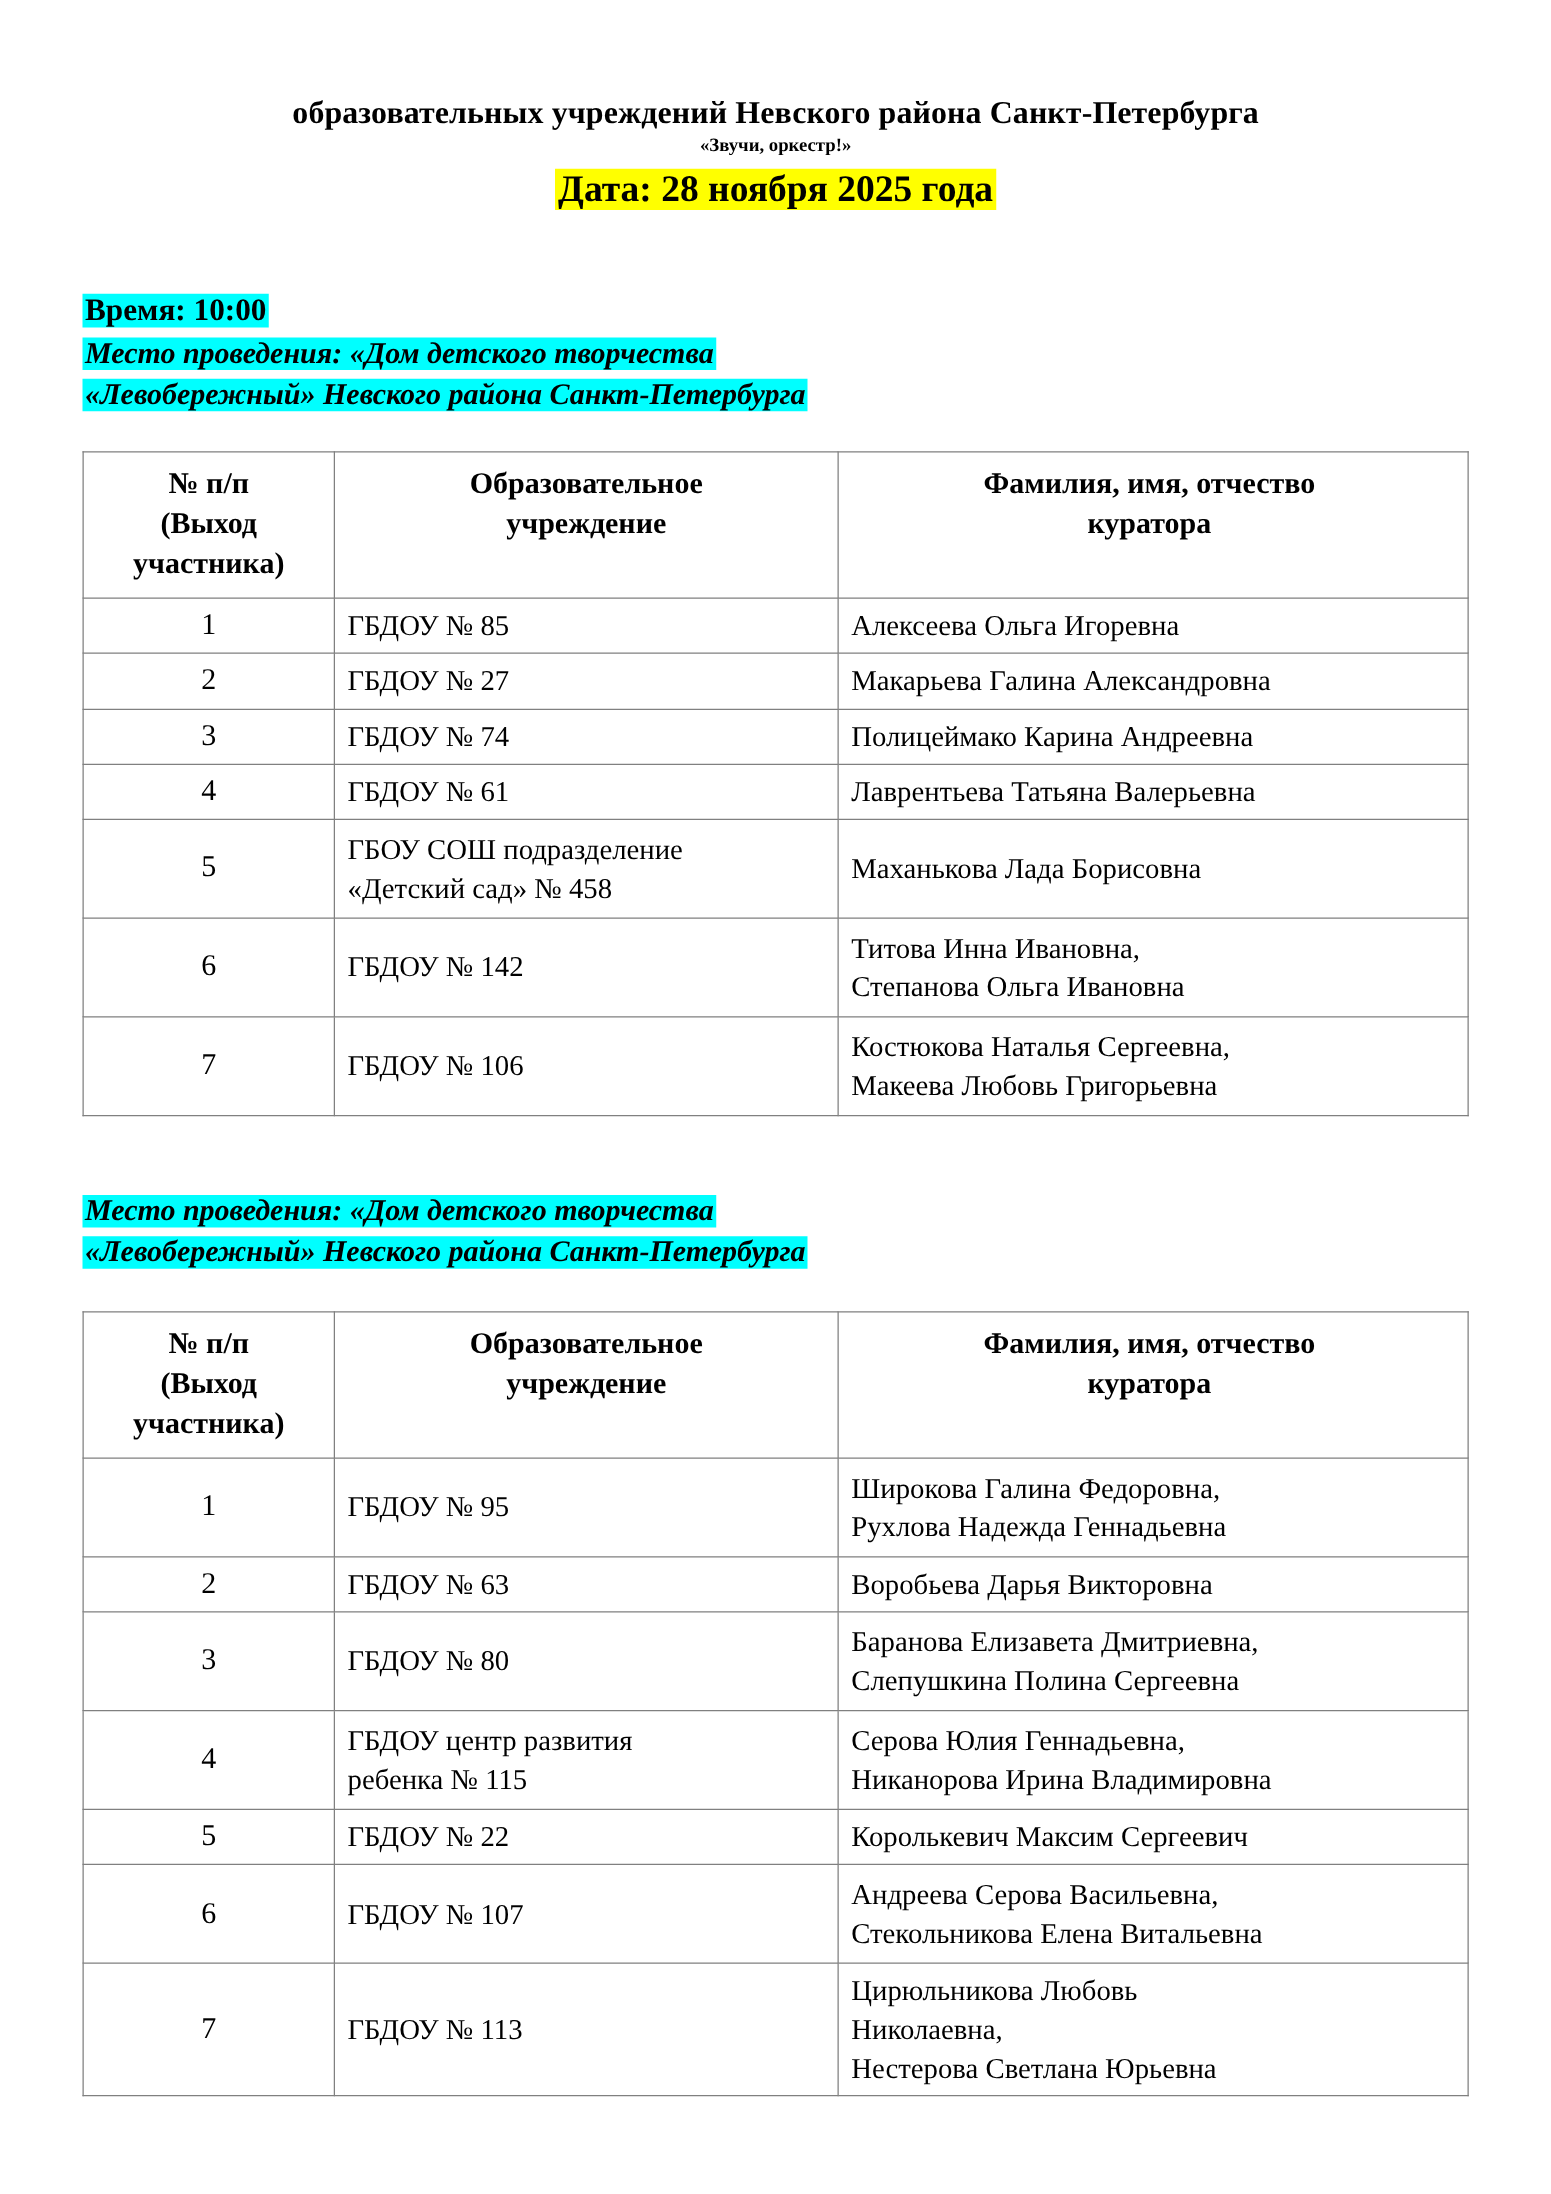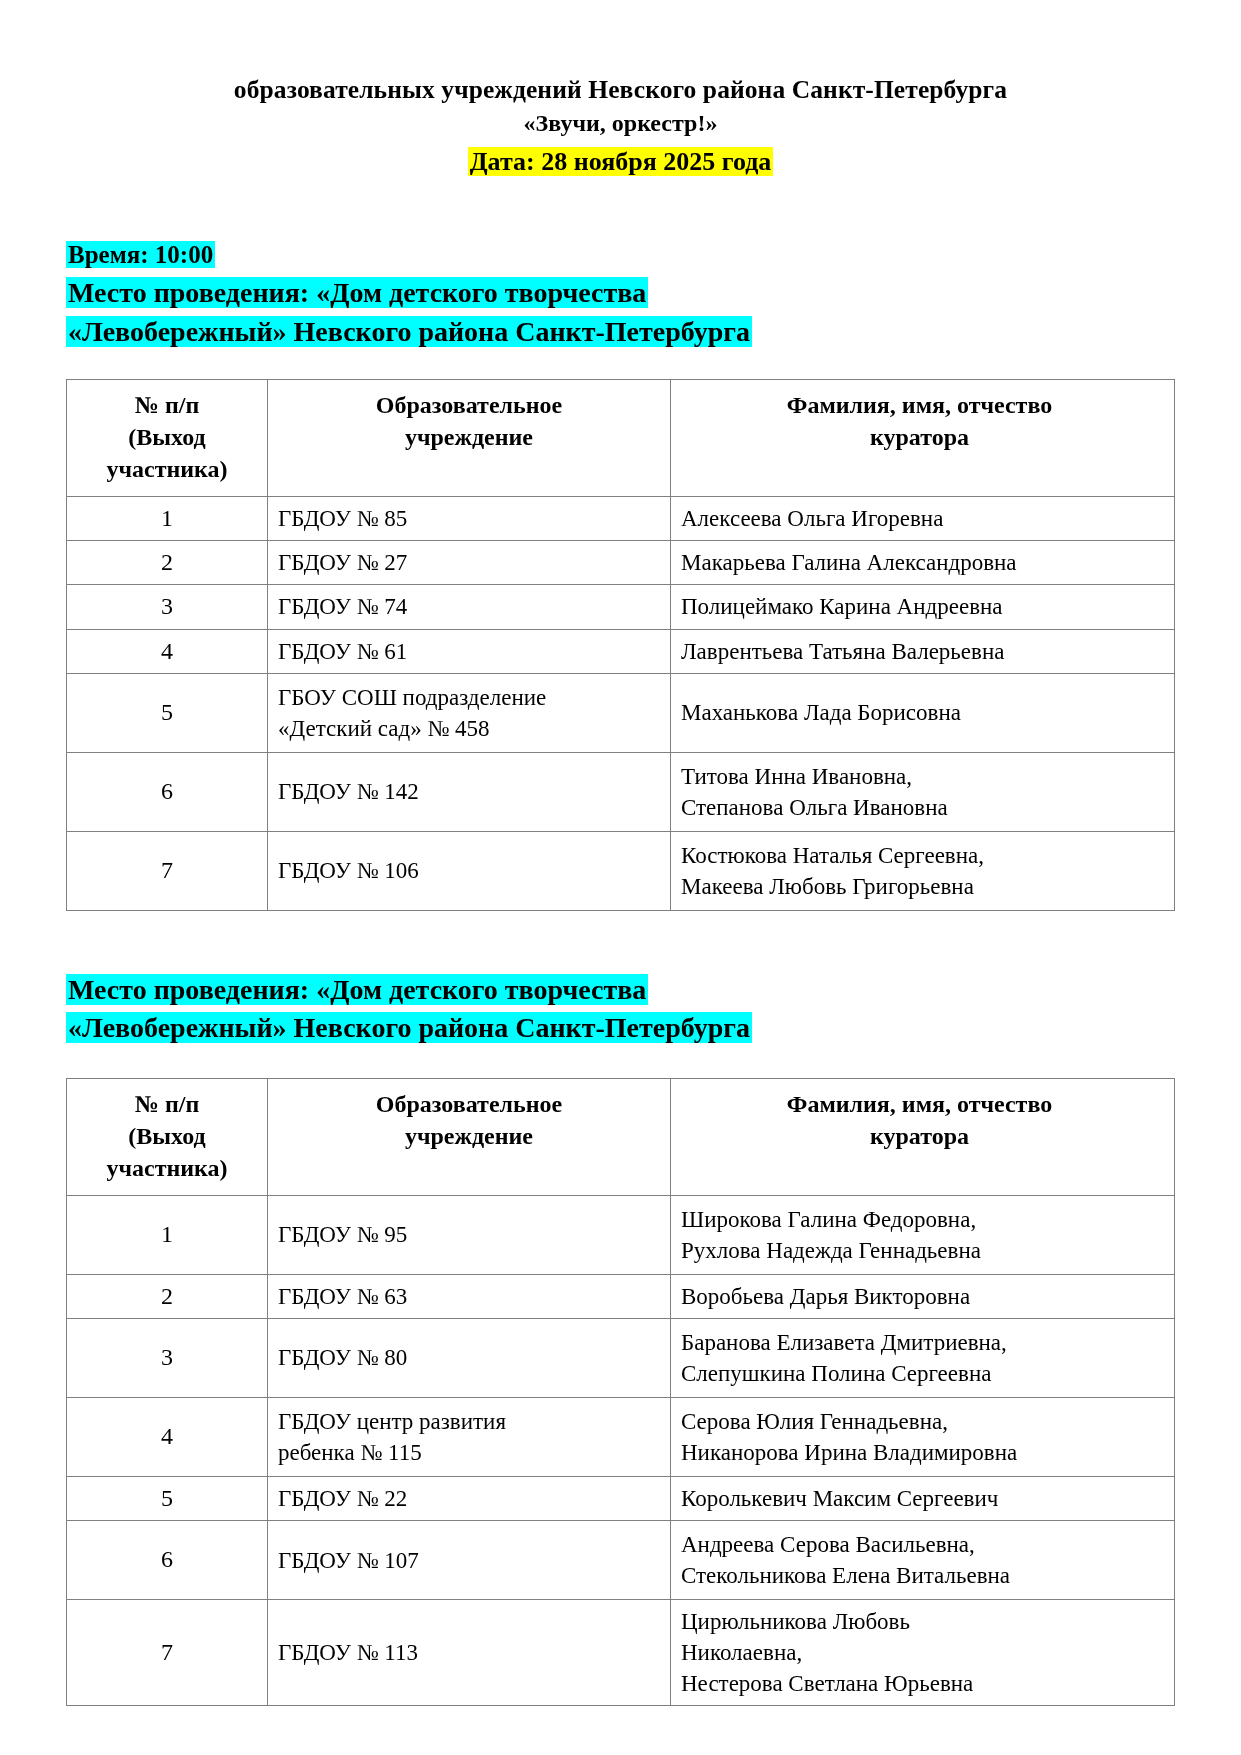--- a/index.html
+++ b/index.html
@@ -29,56 +29,57 @@
     text-align: center;
     margin: 0 0 0 0;
   }
   .title-line {
     font-size: 25.5px;
     font-weight: bold;
     line-height: 1.38;
     letter-spacing: 0.1px;
   }
   .title-sub {
-    font-size: 24px;
+    font-size: 15px;
     font-weight: bold;
     line-height: 1.4;
   }
   .hl-yellow {
     background: #ffff00;
     padding: 0 2px;
   }
   .hl-cyan {
     background: #00ffff;
     padding: 0 2px;
   }
   .date-line {
-    font-size: 26px;
+    font-size: 30px;
     font-weight: bold;
     line-height: 1.45;
     margin-top: 2px;
   }
 
   
   .session-head {
     text-align: left;
     margin: 56px 0 0 0;
   }
   .session-head.second {
     margin-top: 60px;
   }
   .time-line {
     font-size: 25px;
     font-weight: bold;
     line-height: 1.5;
   }
   .venue-line {
-    font-size: 28px;
+    font-size: 24px;
     font-weight: bold;
     line-height: 1.38;
+    font-style: italic;
   }
 
   
   table.participants {
     border-collapse: collapse;
     width: 100%;
     margin-top: 28px;
     table-layout: fixed;
   }
   table.participants.second {

